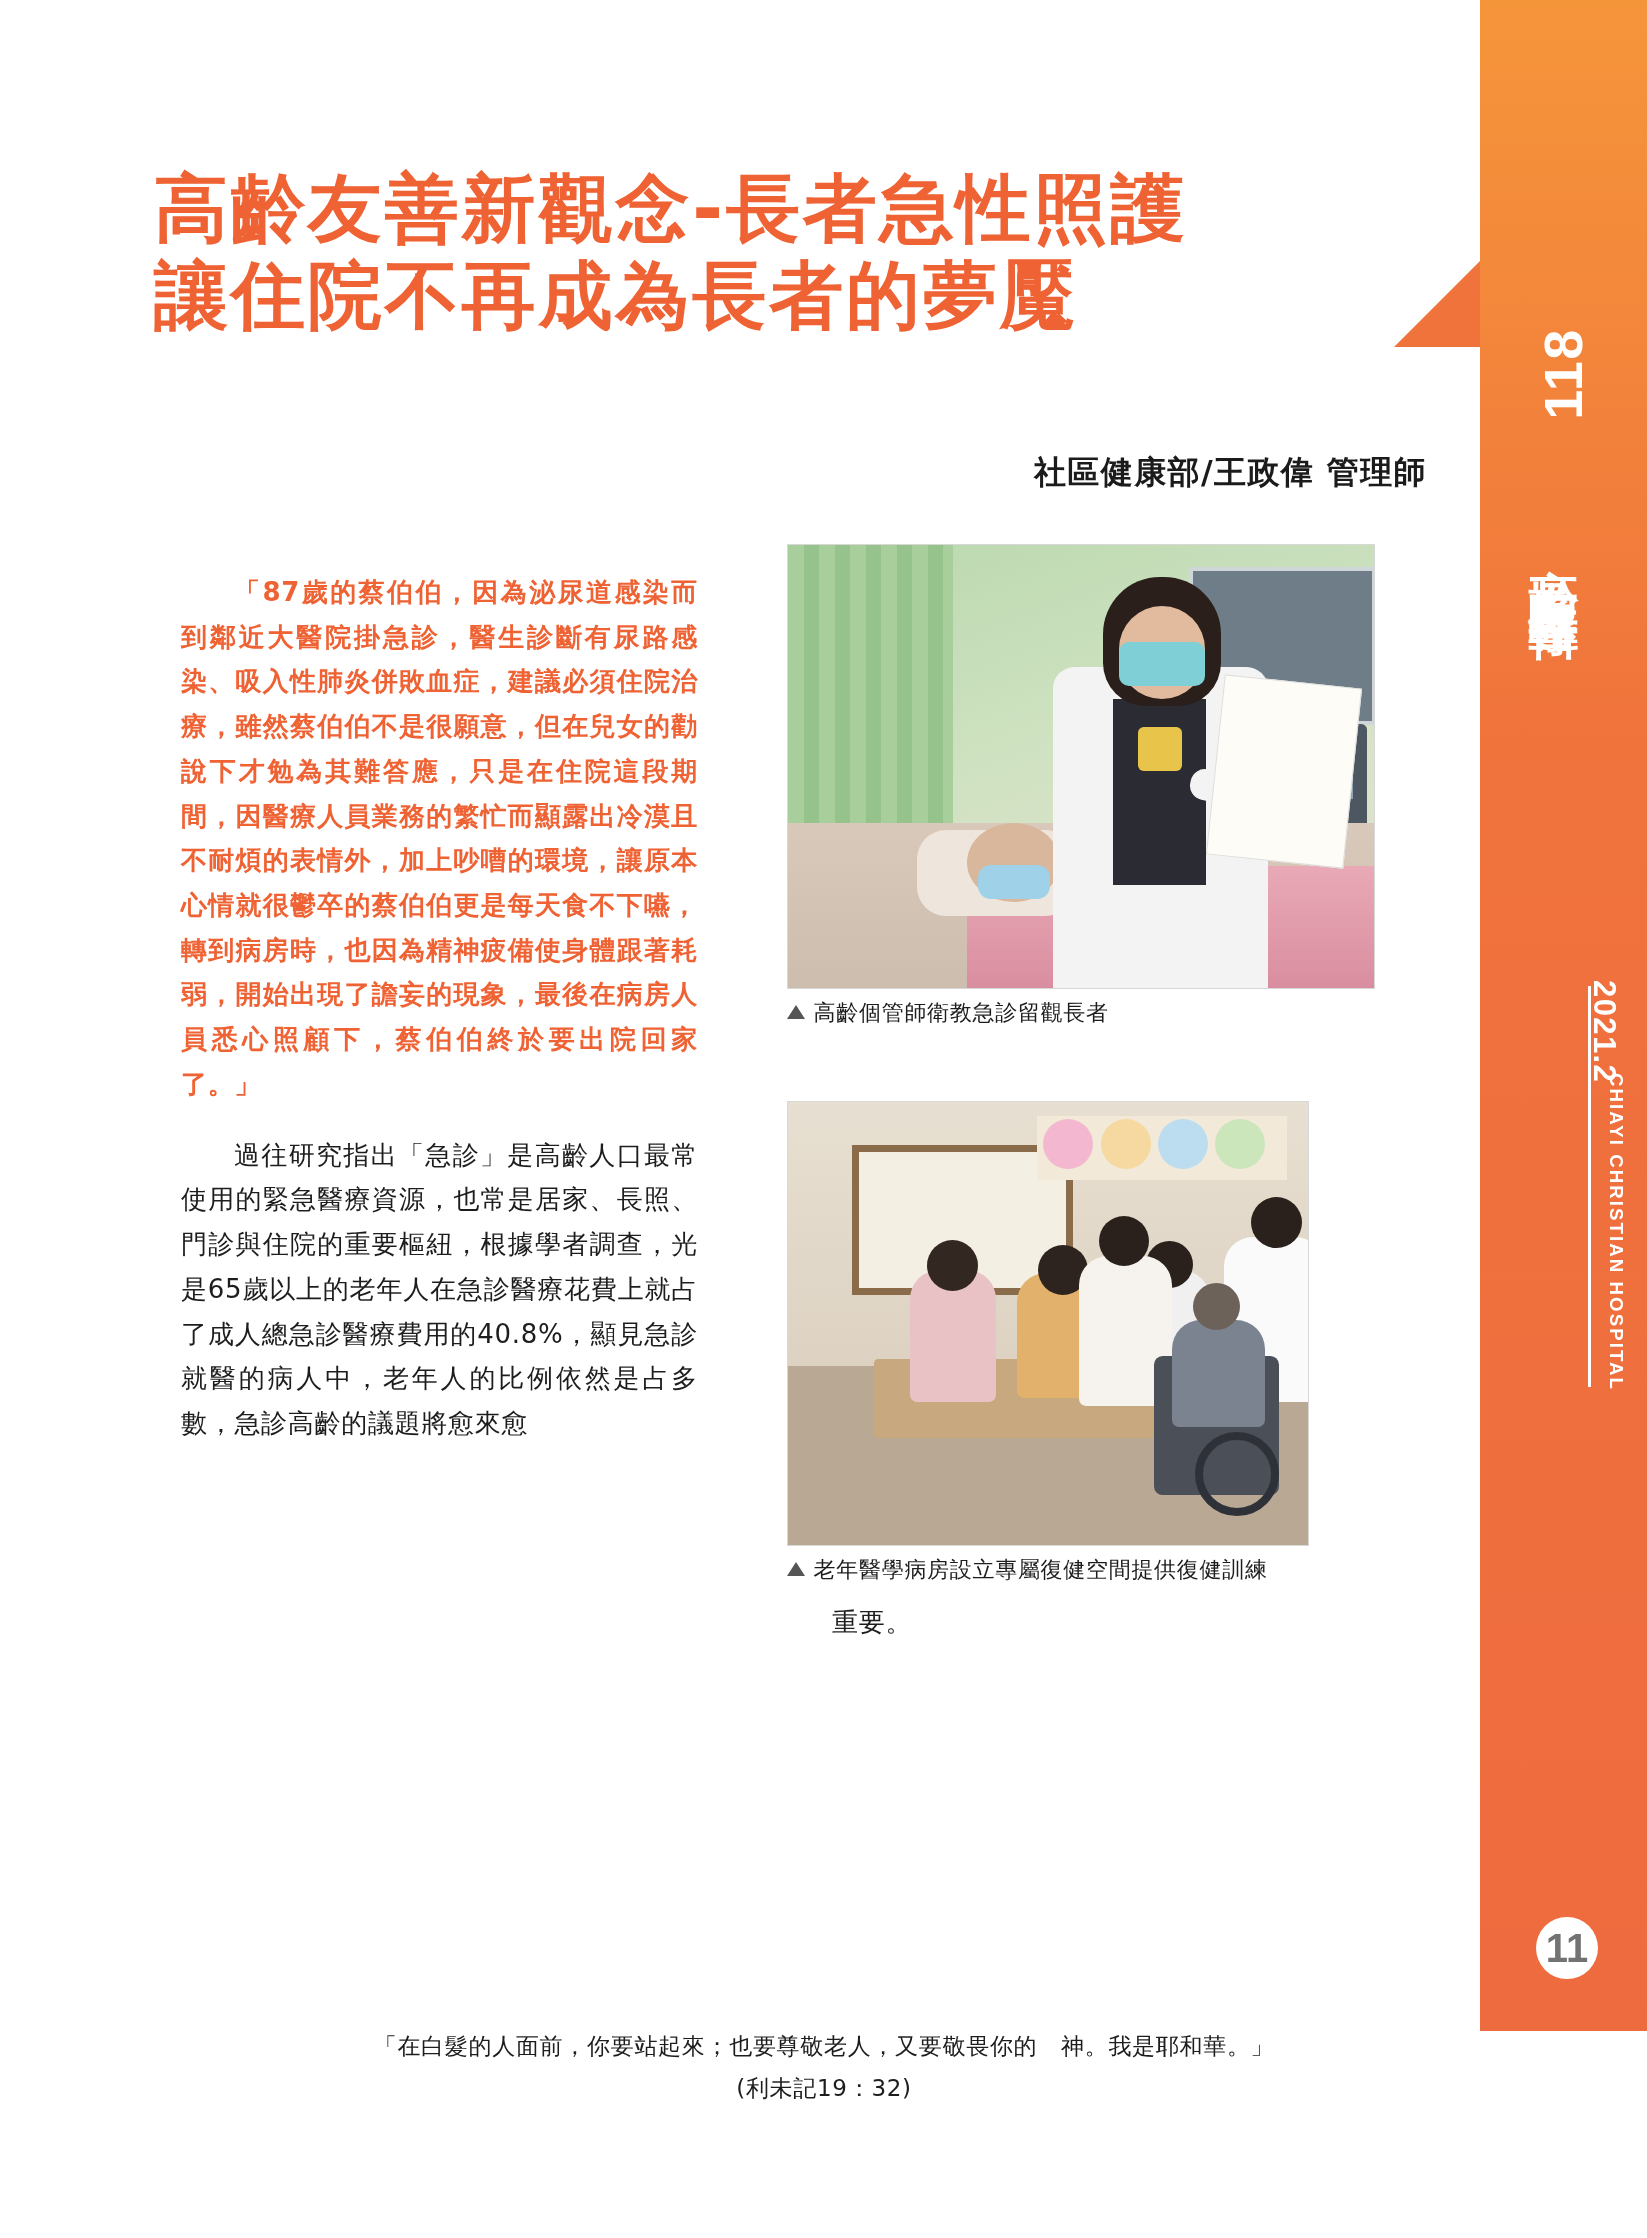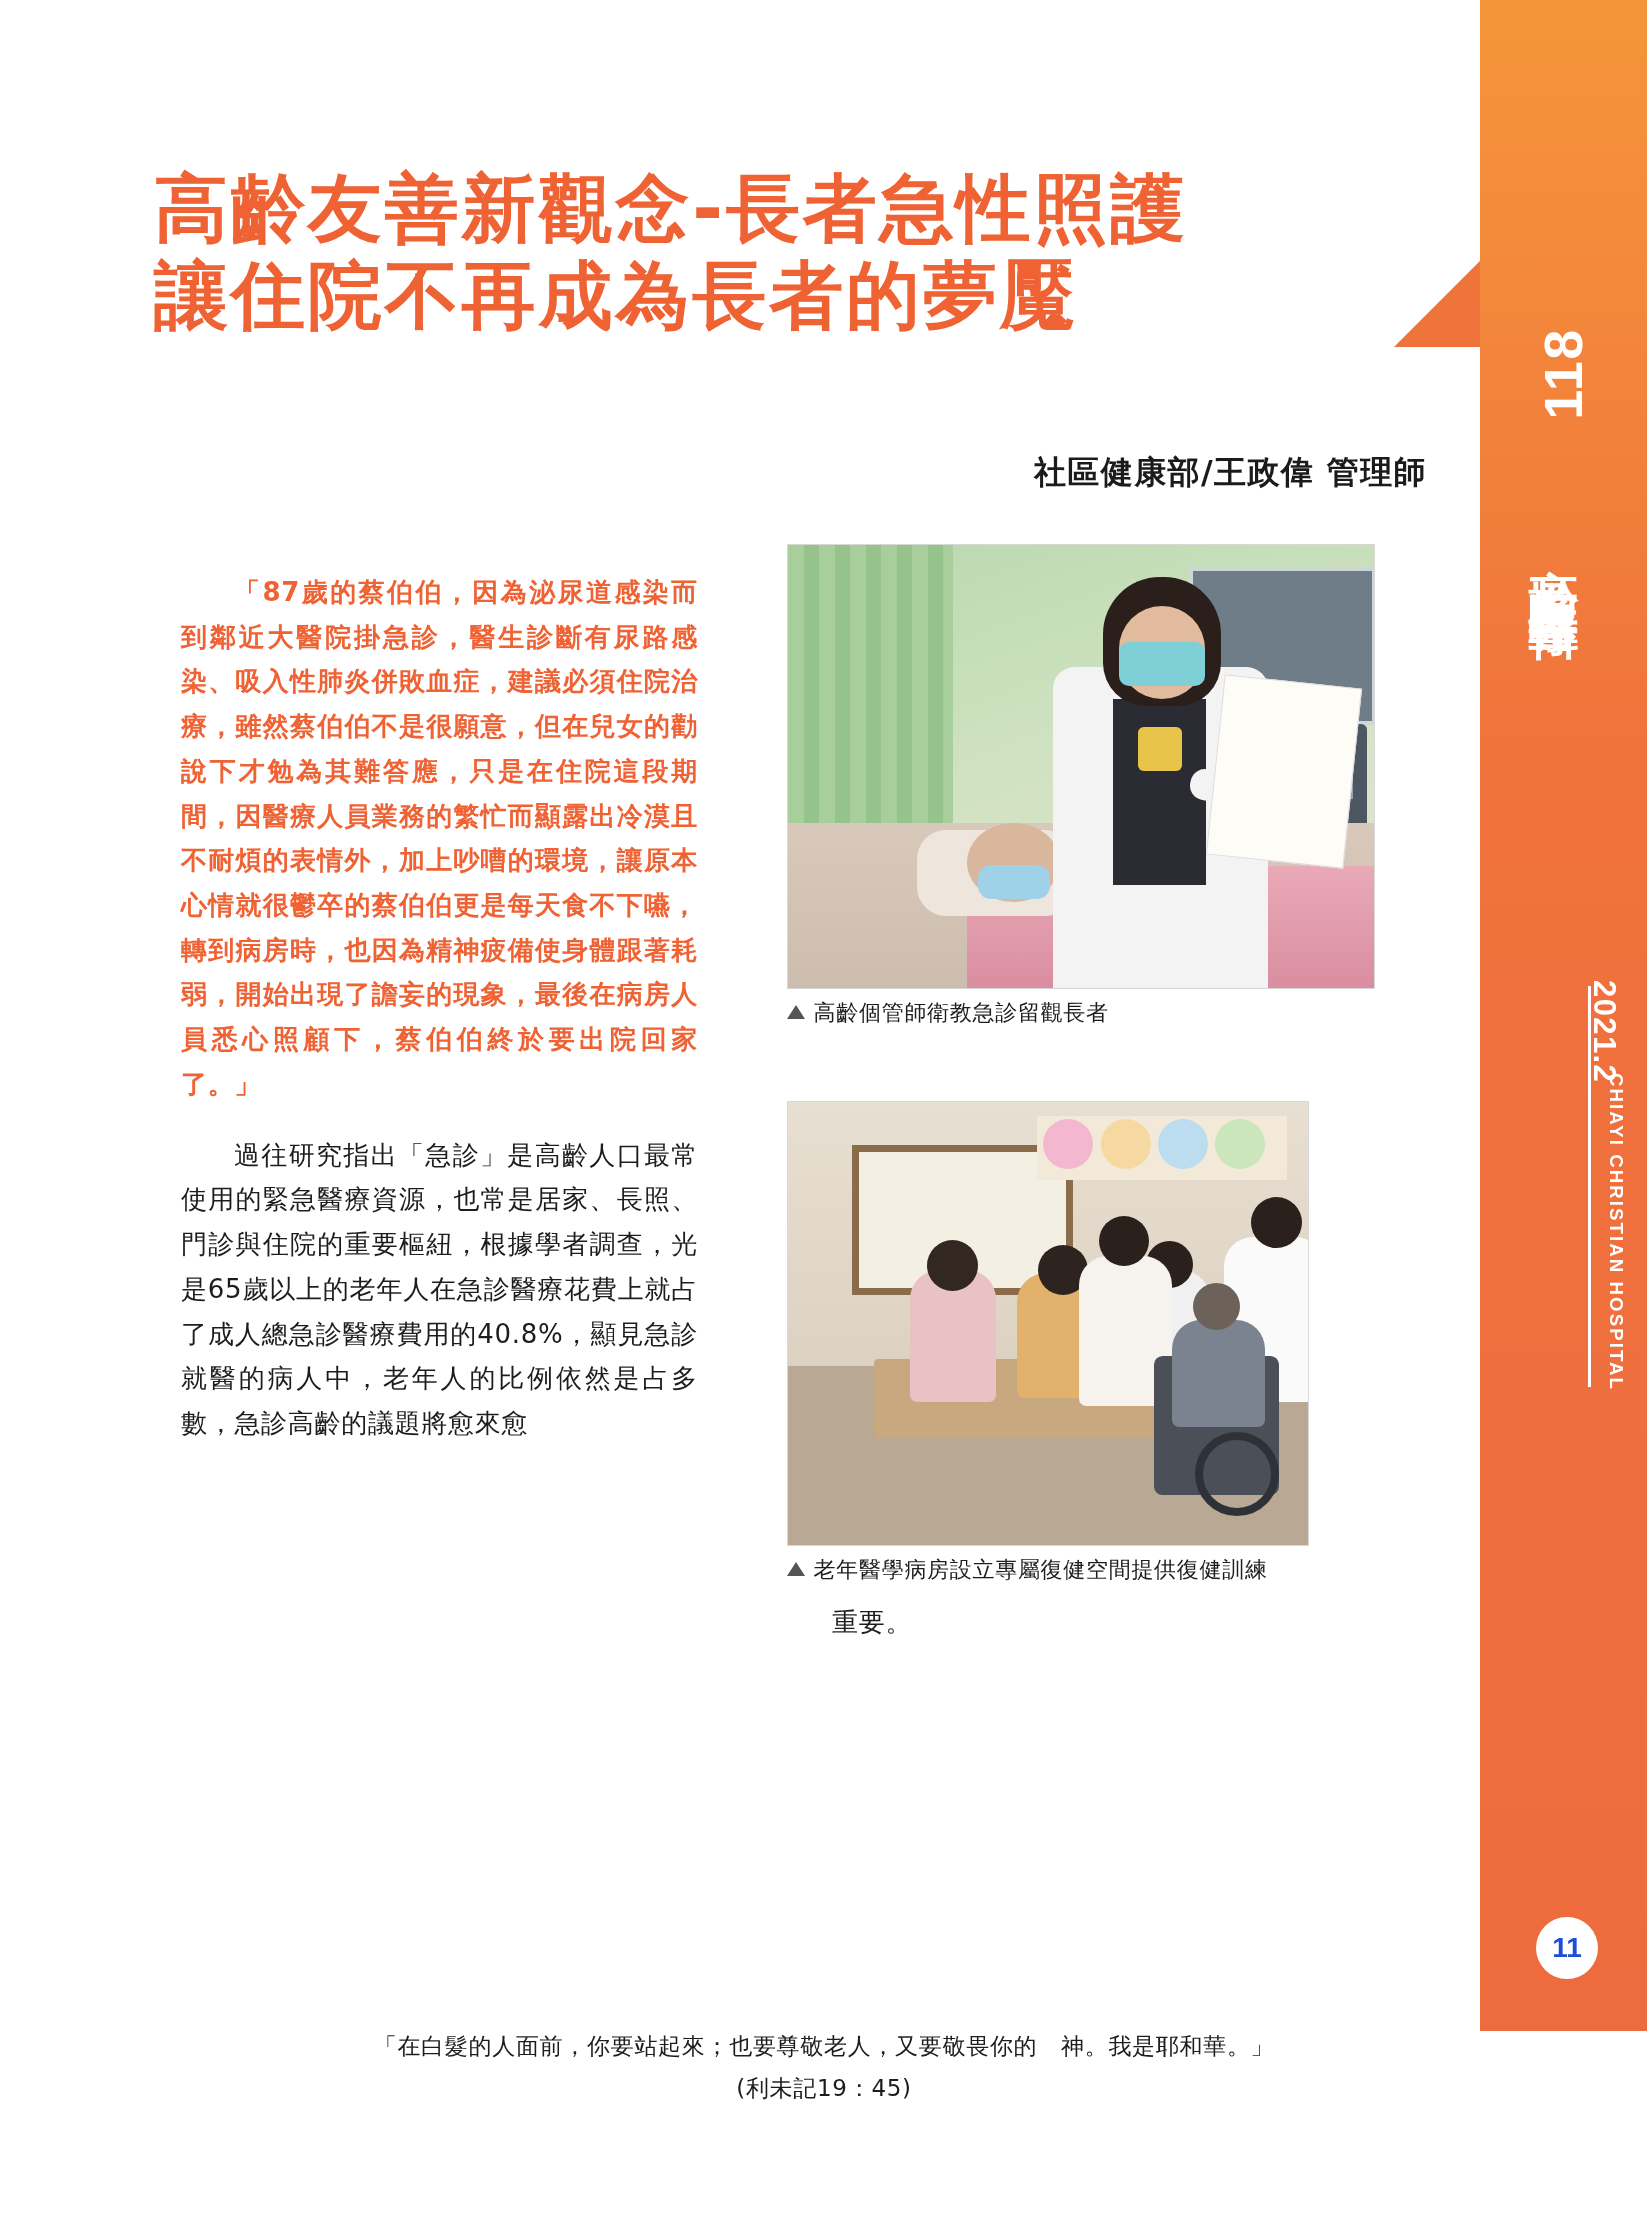--- a/index.html
+++ b/index.html
@@ -90,22 +90,22 @@
     font-family: "Liberation Sans", sans-serif;
   }
   #page-badge {
     position: absolute;
     top: 1917px;
     right: 50px;
     width: 62px;
     height: 62px;
     border-radius: 50%;
     background: #ffffff;
-    color: #1d4ed8;
-    font-size: 28px;
+    color: #737373;
+    font-size: 40px;
     font-weight: bold;
     display: flex;
     align-items: center;
     justify-content: center;
     font-family: "Liberation Sans", sans-serif;
   }
 
   
   #headline {
     position: absolute;
@@ -344,15 +344,15 @@
     <span>老年醫學病房設立專屬復健空間提供復健訓練</span>
   </div>
 </div>
 
 <div class="col" id="col-right">
   <p class="para">重要。</p>
 </div>
 
 <div id="footer">
   <div id="footer-line1">「在白髮的人面前，你要站起來；也要尊敬老人，又要敬畏你的　神。我是耶和華。」</div>
-  <div id="footer-line2">(利未記19：45)</div>
+  <div id="footer-line2">(利未記19：32)</div>
 </div>
 
 
 </body></html>

